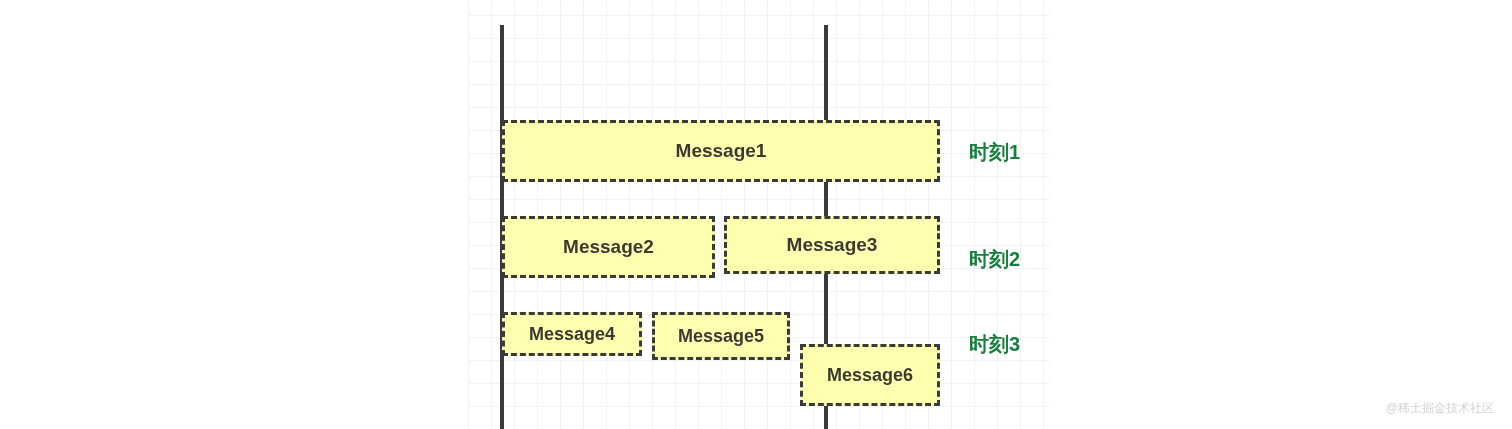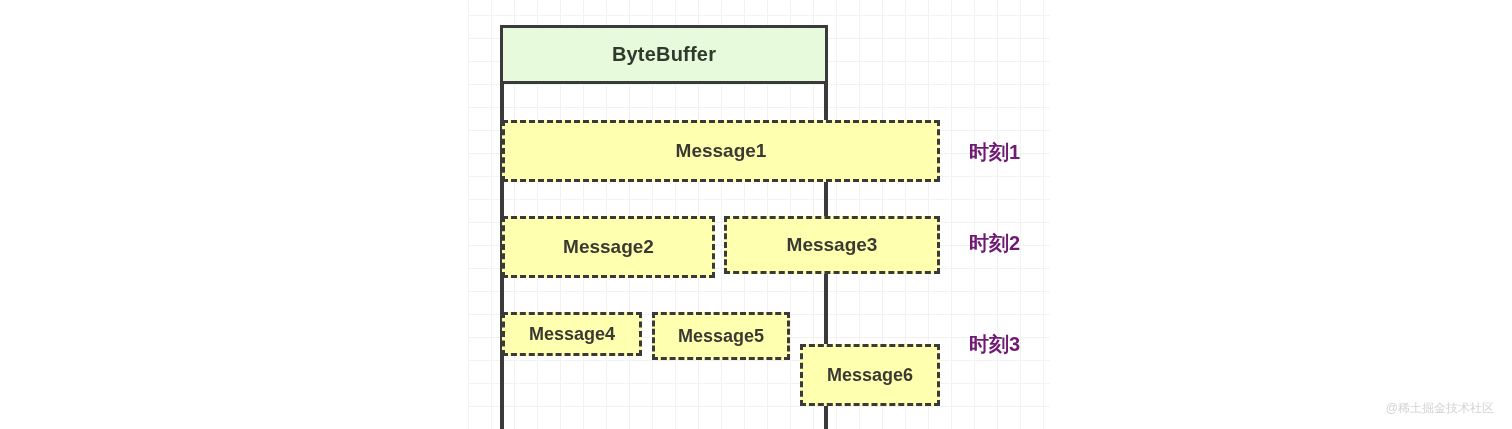--- a/index.html
+++ b/index.html
@@ -102,25 +102,25 @@
   
   #msg-4 { left: 502px; top: 312px; width: 140px; height: 44px; }
   #msg-5 { left: 652px; top: 312px; width: 138px; height: 48px; }
   #msg-6 { left: 800px; top: 312px; width: 140px; height: 62px; margin-top: 32px; }
 
   
   .moment {
     position: absolute;
     font-size: 20px;
     font-weight: bold;
-    color: #701a75;
+    color: #15803d;
     white-space: nowrap;
   }
   #moment-1 { left: 969px; top: 139px; }
-  #moment-2 { left: 969px; top: 230px; }
+  #moment-2 { left: 969px; top: 246px; }
   #moment-3 { left: 969px; top: 331px; }
 
   
   #watermark {
     position: absolute;
     right: 18px;
     bottom: 12px;
     font-size: 12px;
     color: #d3d3d3;
     white-space: nowrap;
@@ -130,23 +130,20 @@
 </head>
 <body>
 
 <div id="canvas">
 
   <div id="grid"></div>
 
   <div class="v-line" id="v-left"></div>
   <div class="v-line" id="v-right"></div>
 
-  <div id="bytebuffer-box">
-    <span class="lbl">ByteBuffer</span>
-  </div>
 
   <div class="msg" id="msg-1">
     <span class="lbl">Message1</span>
   </div>
 
   <div class="msg" id="msg-2">
     <span class="lbl">Message2</span>
   </div>
   <div class="msg" id="msg-3">
     <span class="lbl">Message3</span>

